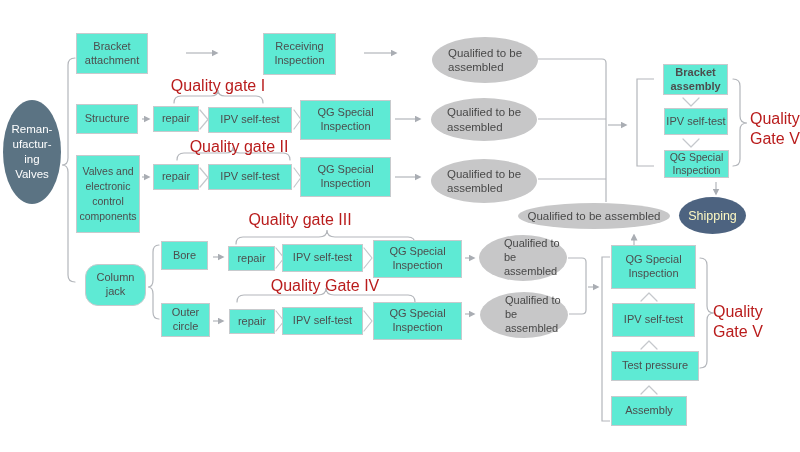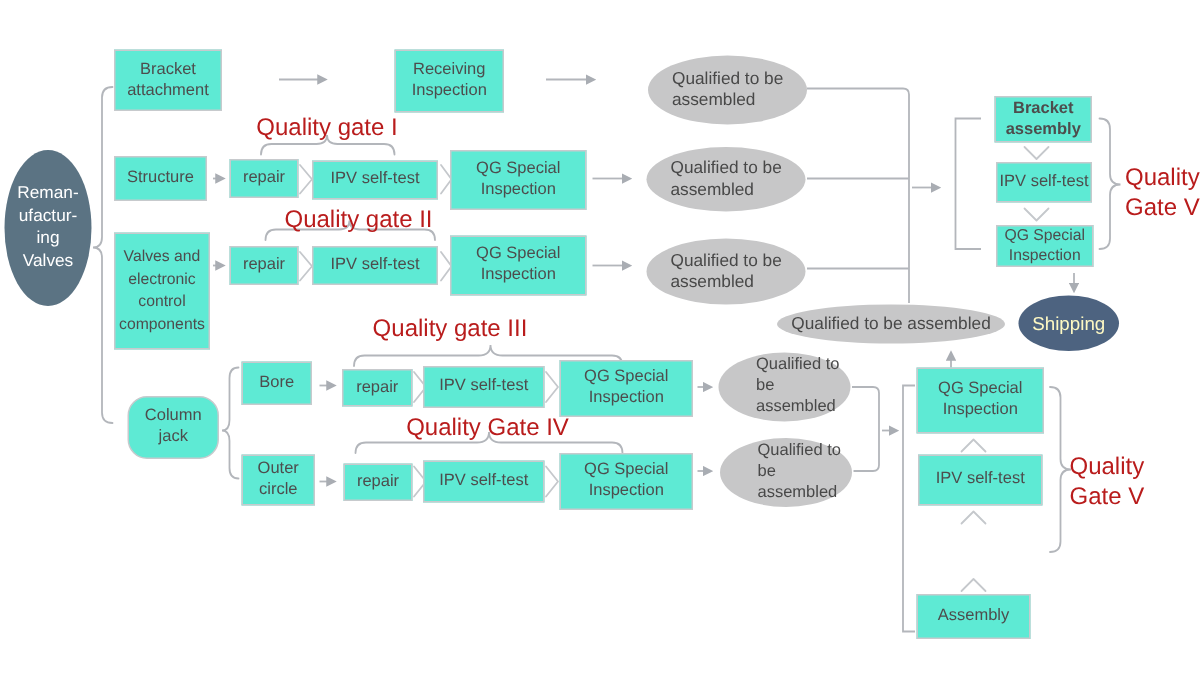--- a/index.html
+++ b/index.html
@@ -140,20 +140,21 @@
       <span>Quality</span>
       <span>Gate VI</span>
     </span>
   </div>
 
   <div class="ell gray" style="left:518px;top:203px;width:152px;height:26px;">Qualified to be assembled</div>
   <div class="ell ship" style="left:679px;top:197px;width:67px;height:37px;">Shipping</div>
 
   <div class="box" style="left:611px;top:245px;width:85px;height:44px;">QG Special Inspection</div>
   <div class="box" style="left:612px;top:303px;width:83px;height:34px;">IPV self-test</div>
+  <div class="box" style="left:611px;top:351px;width:88px;height:30px;">Test pressure</div>
   <div class="box" style="left:611px;top:396px;width:76px;height:30px;">Assembly</div>
   <div class="gate-label left" style="left:713px;top:302px;width:55px;">
     <span class="stack" style="display:block;">
       <span>Quality</span>
       <span>Gate V</span>
     </span>
   </div>
 
 </div>
 

